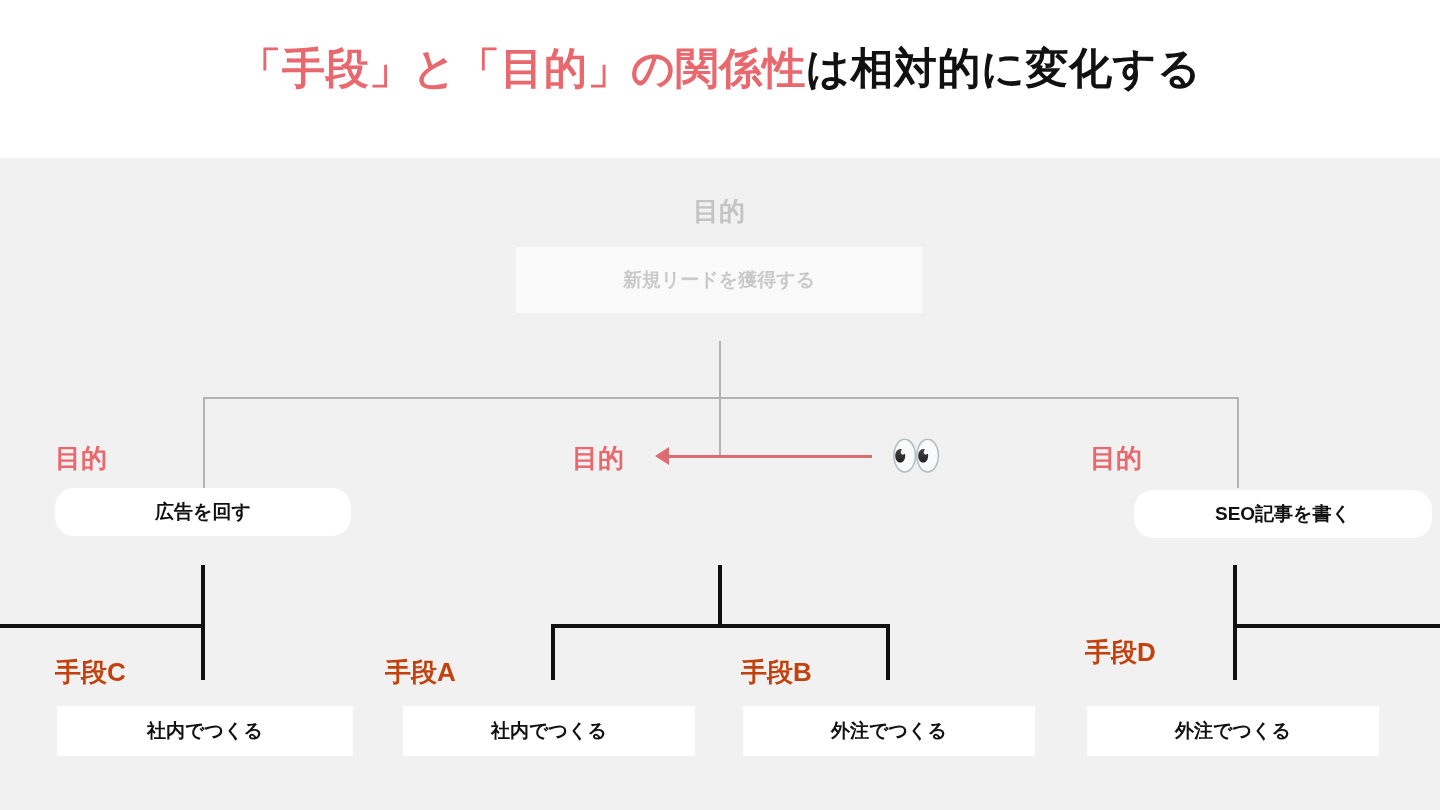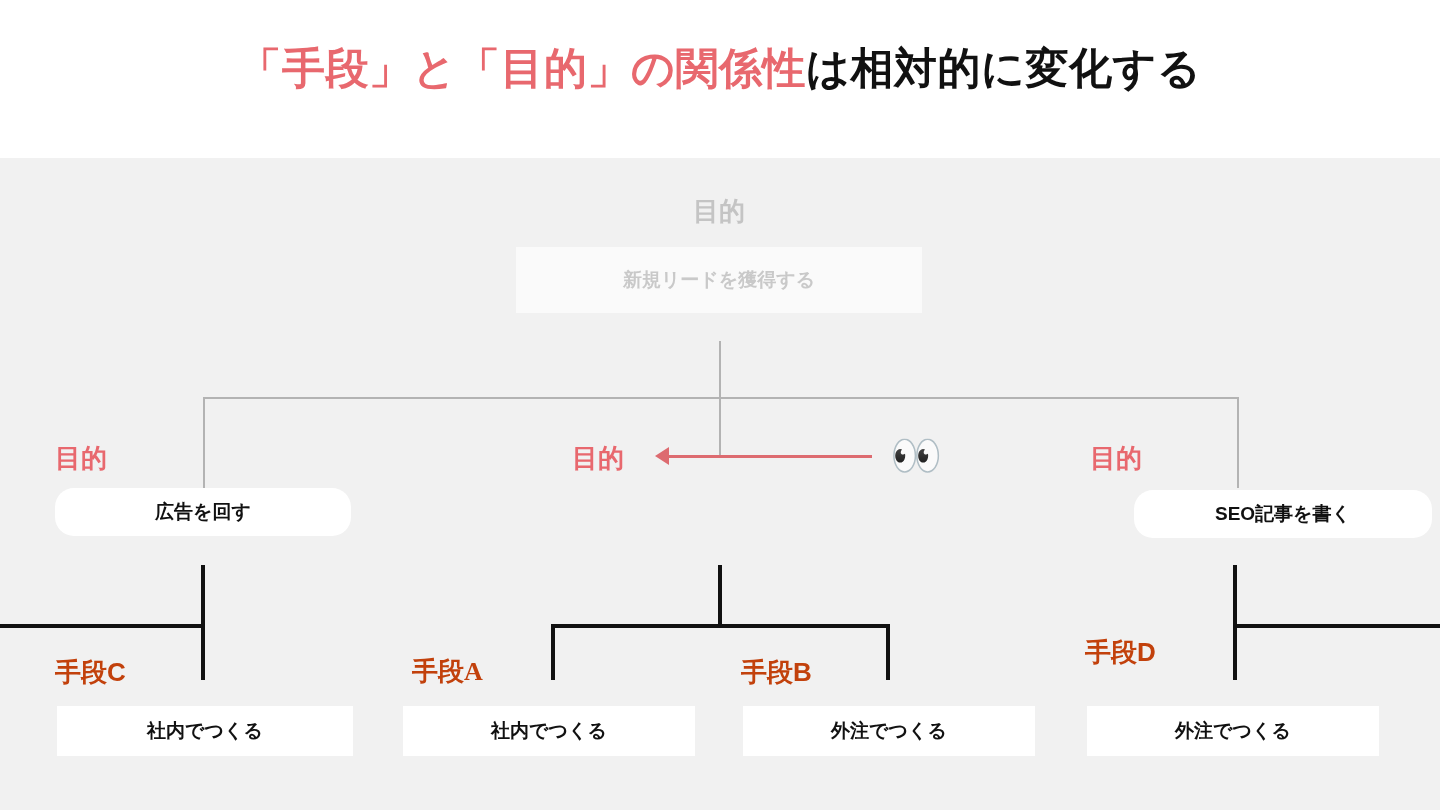--- a/index.html
+++ b/index.html
@@ -162,21 +162,21 @@
     <div class="node-label mid-label" style="left:1090px; top:287px;">目的</div>
     <div class="node-box mid-box" style="left:1087px; top:332px; width:298px;margin-left:47px;">SEO記事を書く</div>
 
     <div class="arrow-shaft" style="left:668px; top:297px; width:204px;"></div>
     <div class="arrow-head" style="left:655px; top:289px;"></div>
     <div class="eyes" style="left:890px; top:277px;">👀</div>
 
     <div class="node-label bot-label" style="left:55px; top:501px;">手段C</div>
     <div class="node-box bot-box" style="left:57px; top:548px; width:296px;">社内でつくる</div>
 
-    <div class="node-label bot-label" style="left:412px; top:501px;font-family:Liberation Serif, serif;">手段A</div>
+    <div class="node-label bot-label" style="left:385px; top:501px;">手段A</div>
     <div class="node-box bot-box" style="left:403px; top:548px; width:292px;">社内でつくる</div>
 
     <div class="node-label bot-label" style="left:741px; top:501px;">手段B</div>
     <div class="node-box bot-box" style="left:743px; top:548px; width:292px;">外注でつくる</div>
 
     <div class="node-label bot-label" style="left:1085px; top:481px;">手段D</div>
     <div class="node-box bot-box" style="left:1087px; top:548px; width:292px;">外注でつくる</div>
 
   </div>
 </div>

